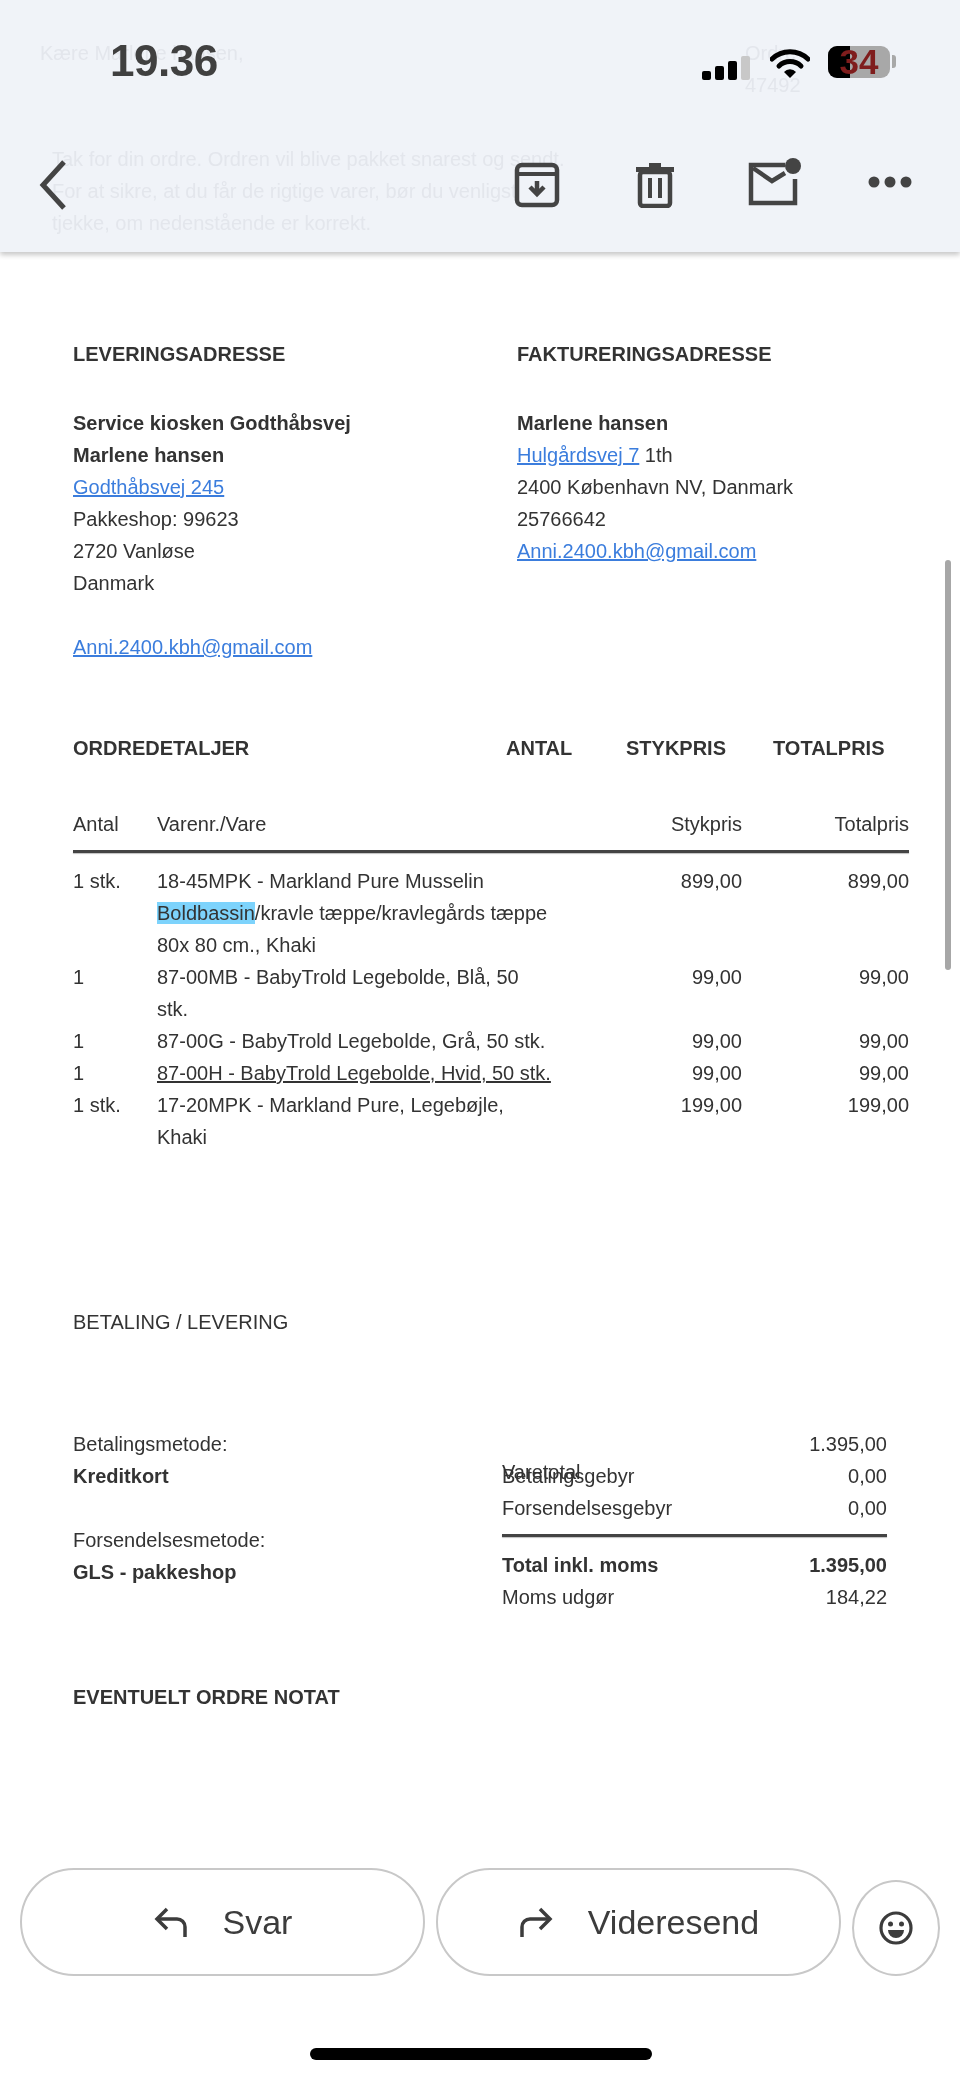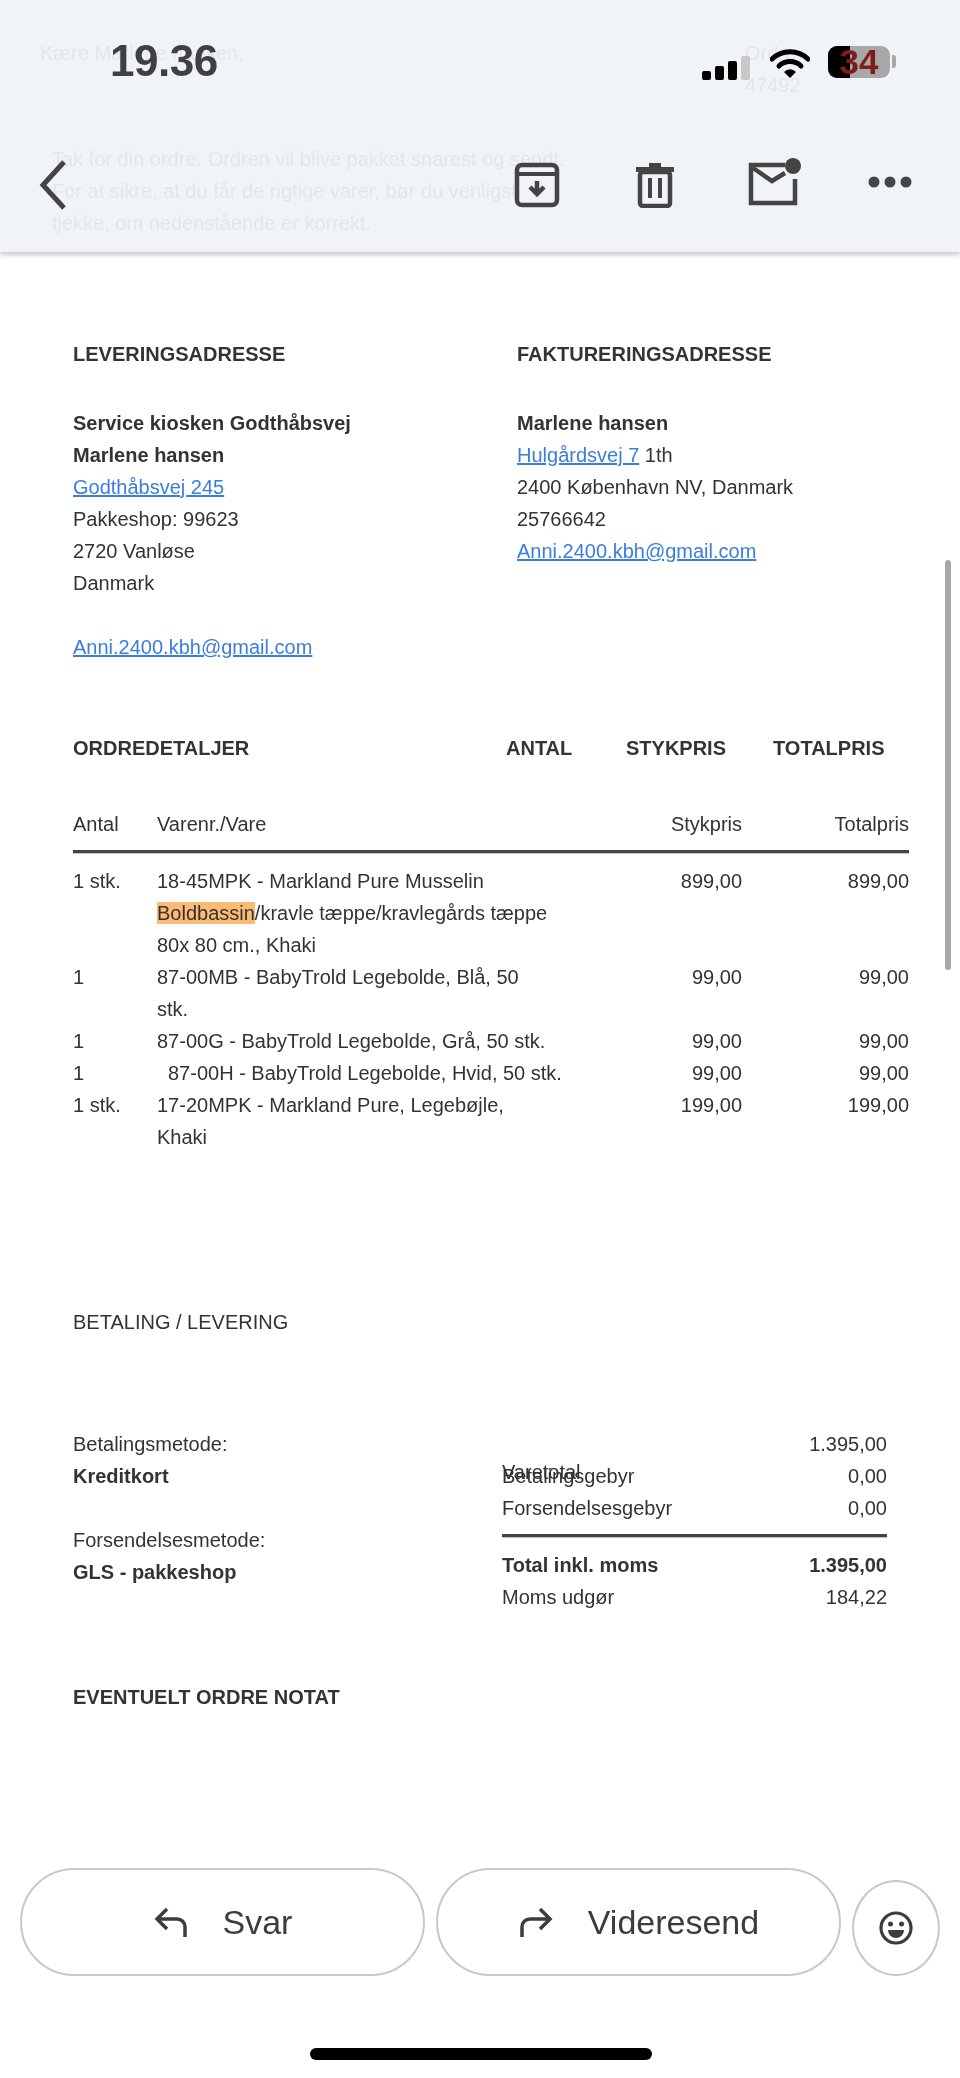--- a/index.html
+++ b/index.html
@@ -27,21 +27,21 @@
   }
   .battery-fill { position:absolute; left:0; top:0; bottom:0; width:22px; background:#000; }
   .battery-text { position:absolute; left:0; right:0; top:0; line-height:32px; text-align:center; color:#7f1d1d; font-weight:700; font-size:35px; }
   .battery-tip { position:absolute; left:892px; top:55px; width:4px; height:13px; border-radius:0 3px 3px 0; background:#a8a8a8; }
   .hdr-btn { position:absolute; display:flex; align-items:center; justify-content:center; }
   
   .section-title { position:absolute; font-size:20px; font-weight:700; color:#333; }
   .line { position:absolute; font-size:20px; line-height:32px; color:#333; white-space:nowrap; }
   .bold { font-weight:700; }
   .link { color:#3b7ddd; text-decoration:underline; }
-  .hl { background:#fdba74; }
+  .hl { background:#7dd3fc; }
   .rule { position:absolute; height:3px; background:#444; box-shadow:0 1px 1px rgba(0,0,0,0.25); }
   .num { text-align:right; }
   .scrollbar { position:absolute; left:945px; top:560px; width:6px; height:410px; background:#a7a7a7; border-radius:3px; z-index:3; }
   
   .pill {
     position:absolute; top:1868px; height:108px; border:2px solid #c8c8c8; border-radius:56px;
     background:#fff; display:flex; align-items:center; justify-content:center; gap:34px;
     font-size:34px; color:#3c3c3c; box-sizing:border-box;
   }
   .circle-btn {
@@ -169,21 +169,21 @@
 
   <div>
     <div class="line" style="left:73px;top:1025px;">1</div>
     <div class="line" style="left:157px;top:1025px;">87-00G - BabyTrold Legebolde, Grå, 50 stk.</div>
     <div class="line num" style="left:600px;width:142px;top:1025px;">99,00</div>
     <div class="line num" style="left:760px;width:149px;top:1025px;">99,00</div>
   </div>
 
   <div>
     <div class="line" style="left:73px;top:1057px;">1</div>
-    <div class="line" style="left:168px;top:1057px;">87-00H - BabyTrold Legebolde, Hvid, 50 stk.</div>
+    <div class="line" style="left:157px;top:1057px;text-decoration:underline;">87-00H - BabyTrold Legebolde, Hvid, 50 stk.</div>
     <div class="line num" style="left:600px;width:142px;top:1057px;">99,00</div>
     <div class="line num" style="left:760px;width:149px;top:1057px;">99,00</div>
   </div>
 
   <div>
     <div class="line" style="left:73px;top:1089px;">1 stk.</div>
     <div class="line" style="left:157px;top:1089px;">17-20MPK - Markland Pure, Legebøjle,</div>
     <div class="line" style="left:157px;top:1121px;">Khaki</div>
     <div class="line num" style="left:600px;width:142px;top:1089px;">199,00</div>
     <div class="line num" style="left:760px;width:149px;top:1089px;">199,00</div>

